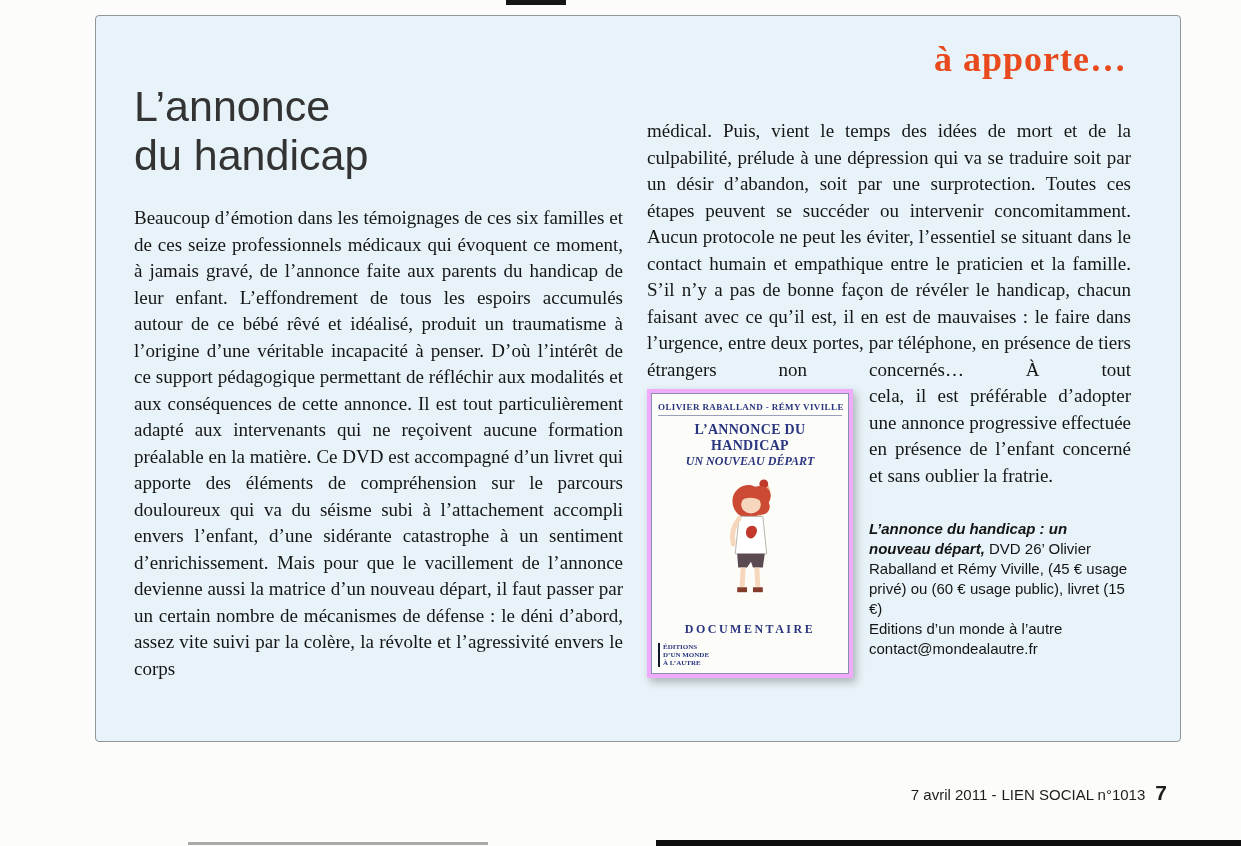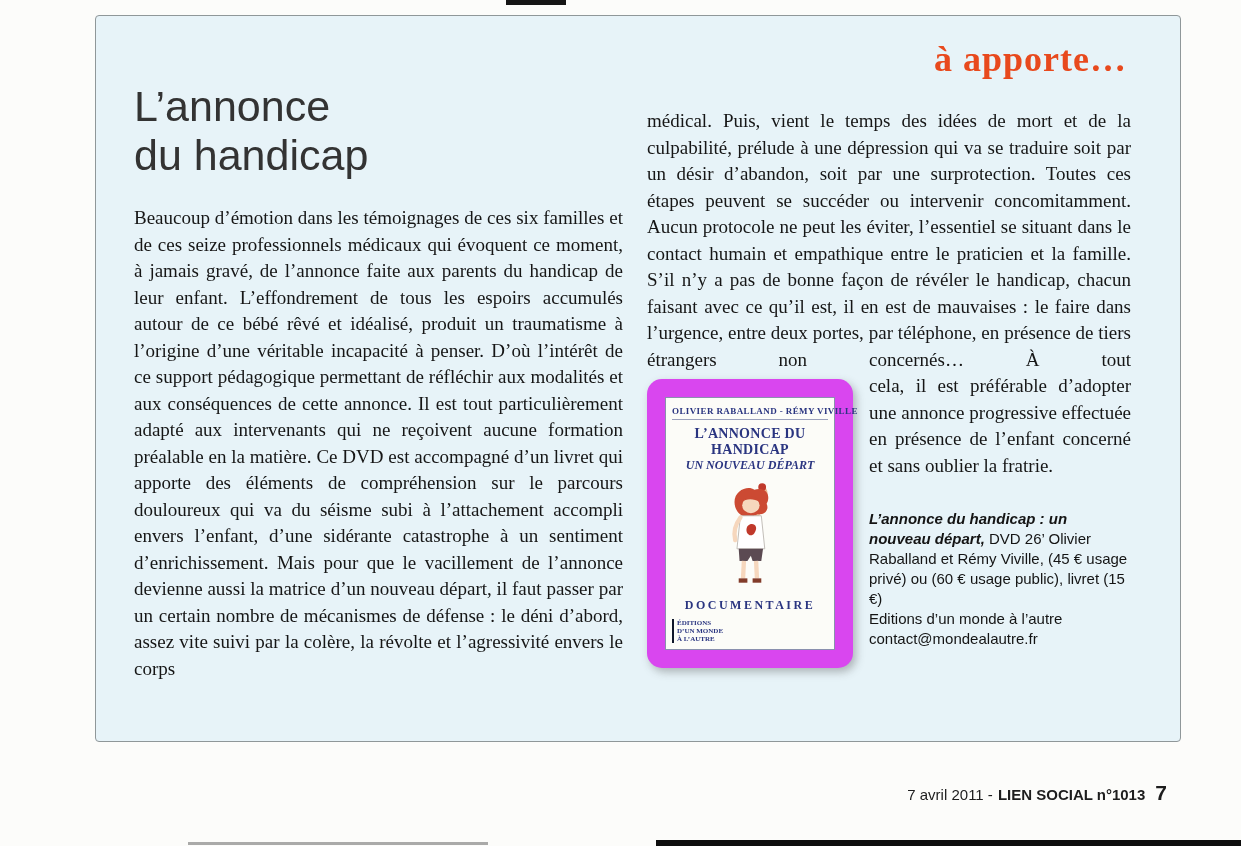--- a/index.html
+++ b/index.html
@@ -21,28 +21,28 @@
   .section-label { position:absolute; top:22px; right:53px; z-index:3;
                    font-family:"Liberation Serif", serif; font-weight:600;
                    font-size:36px; color:#e8491d; letter-spacing:1px; }
 
   .title { position:absolute; left:38px; top:66px; z-index:3;
            font-family:"Liberation Sans", sans-serif; font-size:43px; line-height:49px;
            color:#333; font-weight:400; }
   .title span { display:block; }
 
   .col-left  { position:absolute; left:38px;  top:189px; width:489px; z-index:3; }
-  .col-right { position:absolute; left:551px; top:92px; width:484px; z-index:3; }
+  .col-right { position:absolute; left:551px; top:102px; width:484px; z-index:3; }
 
   .body-text { font-size:19px; line-height:26.5px; text-align:justify; color:#161616; hyphens:auto; }
   .justify-last { text-align-last: justify; }
 
   
   .dvd-cover { float:left; width:206px; height:289px; margin:6px 16px 8px 0;
-               background:#d946ef; padding:18px; box-shadow:3px 4px 8px rgba(60,60,60,.35);border-radius:15px; }
+               background:#f0abfc; padding:4px; box-shadow:3px 4px 8px rgba(60,60,60,.35); }
   .dvd-inner { width:100%; height:100%; background:#fcfcf8; border:1px solid #8a90ae;
                display:flex; flex-direction:column; align-items:center; padding:8px 6px 6px; }
   .dvd-authors { font-size:9px; font-weight:700; color:#2a3580; letter-spacing:.4px;
                  white-space:nowrap; border-bottom:1px solid #9aa0bb; padding-bottom:3px;
                  margin-bottom:6px; width:100%; text-align:center; }
   .dvd-title { font-size:14px; font-weight:700; color:#2a3580; text-align:center; letter-spacing:.3px; }
   .dvd-subtitle { font-size:12px; font-weight:700; font-style:italic; color:#2a3580; margin-top:0; }
   .dvd-illustration { width:118px; height:128px; margin:8px 0 4px; }
   .dvd-genre { font-size:12px; font-weight:700; color:#2a3580; letter-spacing:2.5px; margin-top:auto; }
   .dvd-publisher { align-self:flex-start; font-size:7px; line-height:8px; font-weight:700;
@@ -52,21 +52,21 @@
   
   .caption { margin-top:30px; font-family:"Liberation Sans", sans-serif;
              font-size:15px; line-height:20px; color:#141414; }
   .caption-title { font-weight:700; font-style:italic; }
   .caption-line { display:block;padding-left:32px; }
 
   .footer { position:absolute; top:781px; right:74px; z-index:3;
             font-family:"Liberation Sans", sans-serif; font-size:15px; color:#1d1d1d;
             display:flex; align-items:baseline;justify-content:space-between; }
   .footer-date { margin-right:5px; }
-  .footer-journal { font-weight:700; }
+  .footer-journal { font-weight:400; }
   .footer-page { font-weight:700; font-size:21px; margin-left:10px; }
 </style>
 </head>
 <body>
 
 <div class="page">
 
   <div class="bleed"></div>
   <div class="mark-top"></div>
   <div class="mark-bottom"></div>

